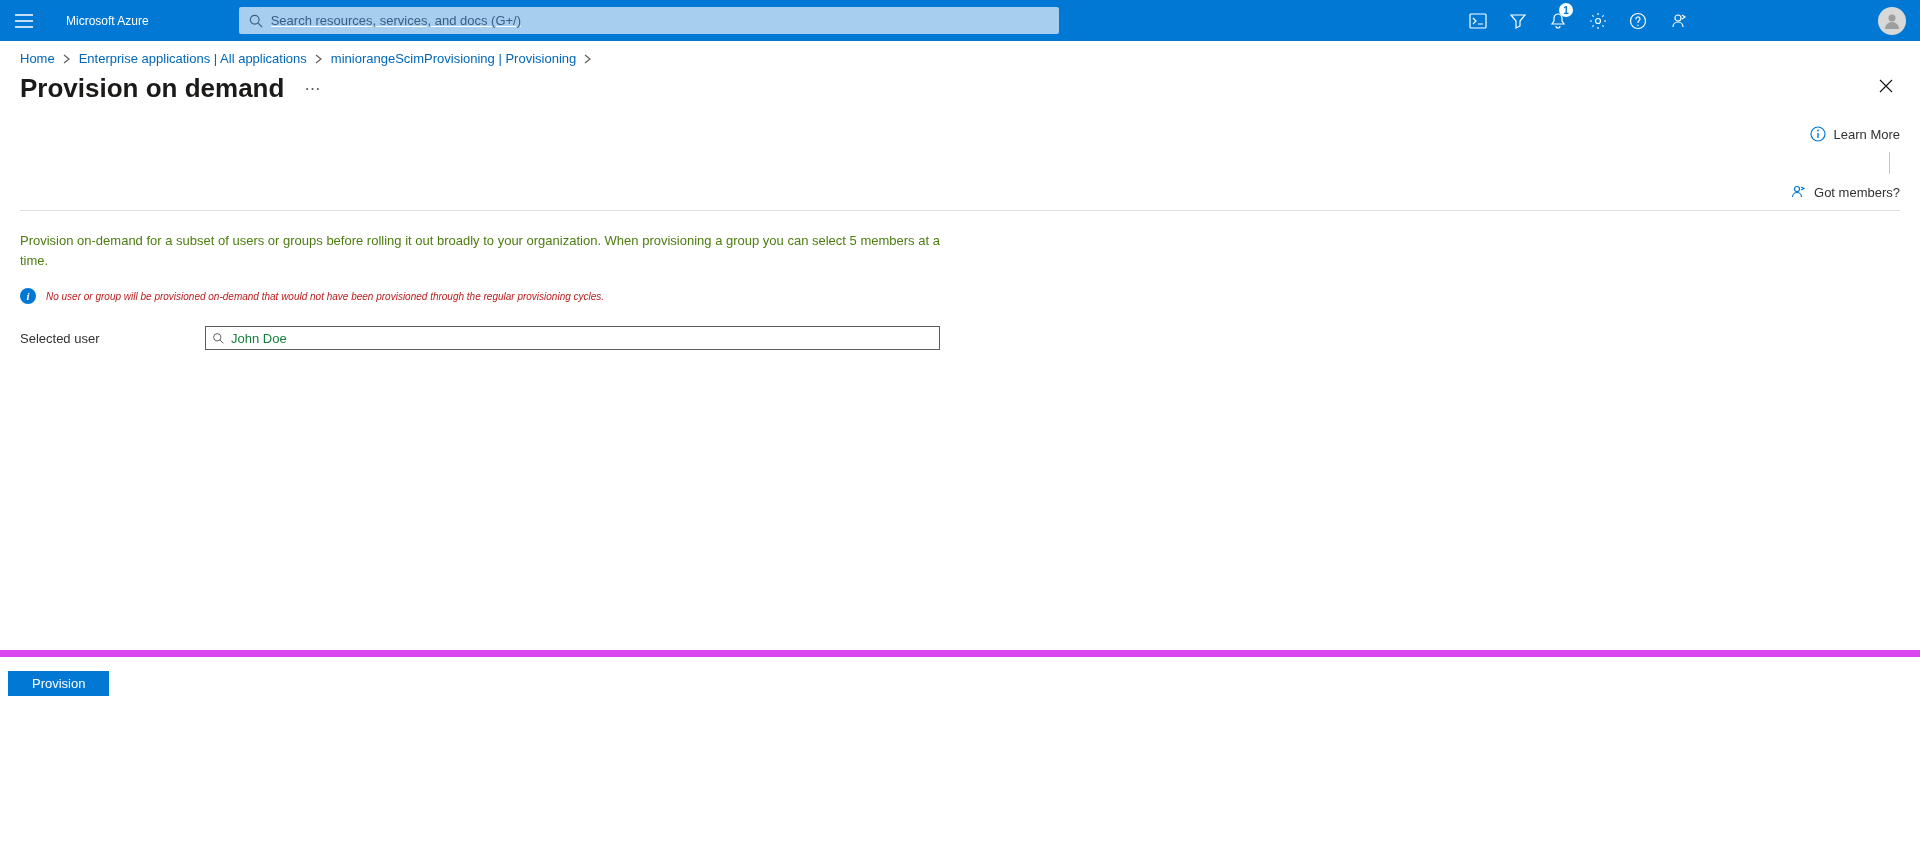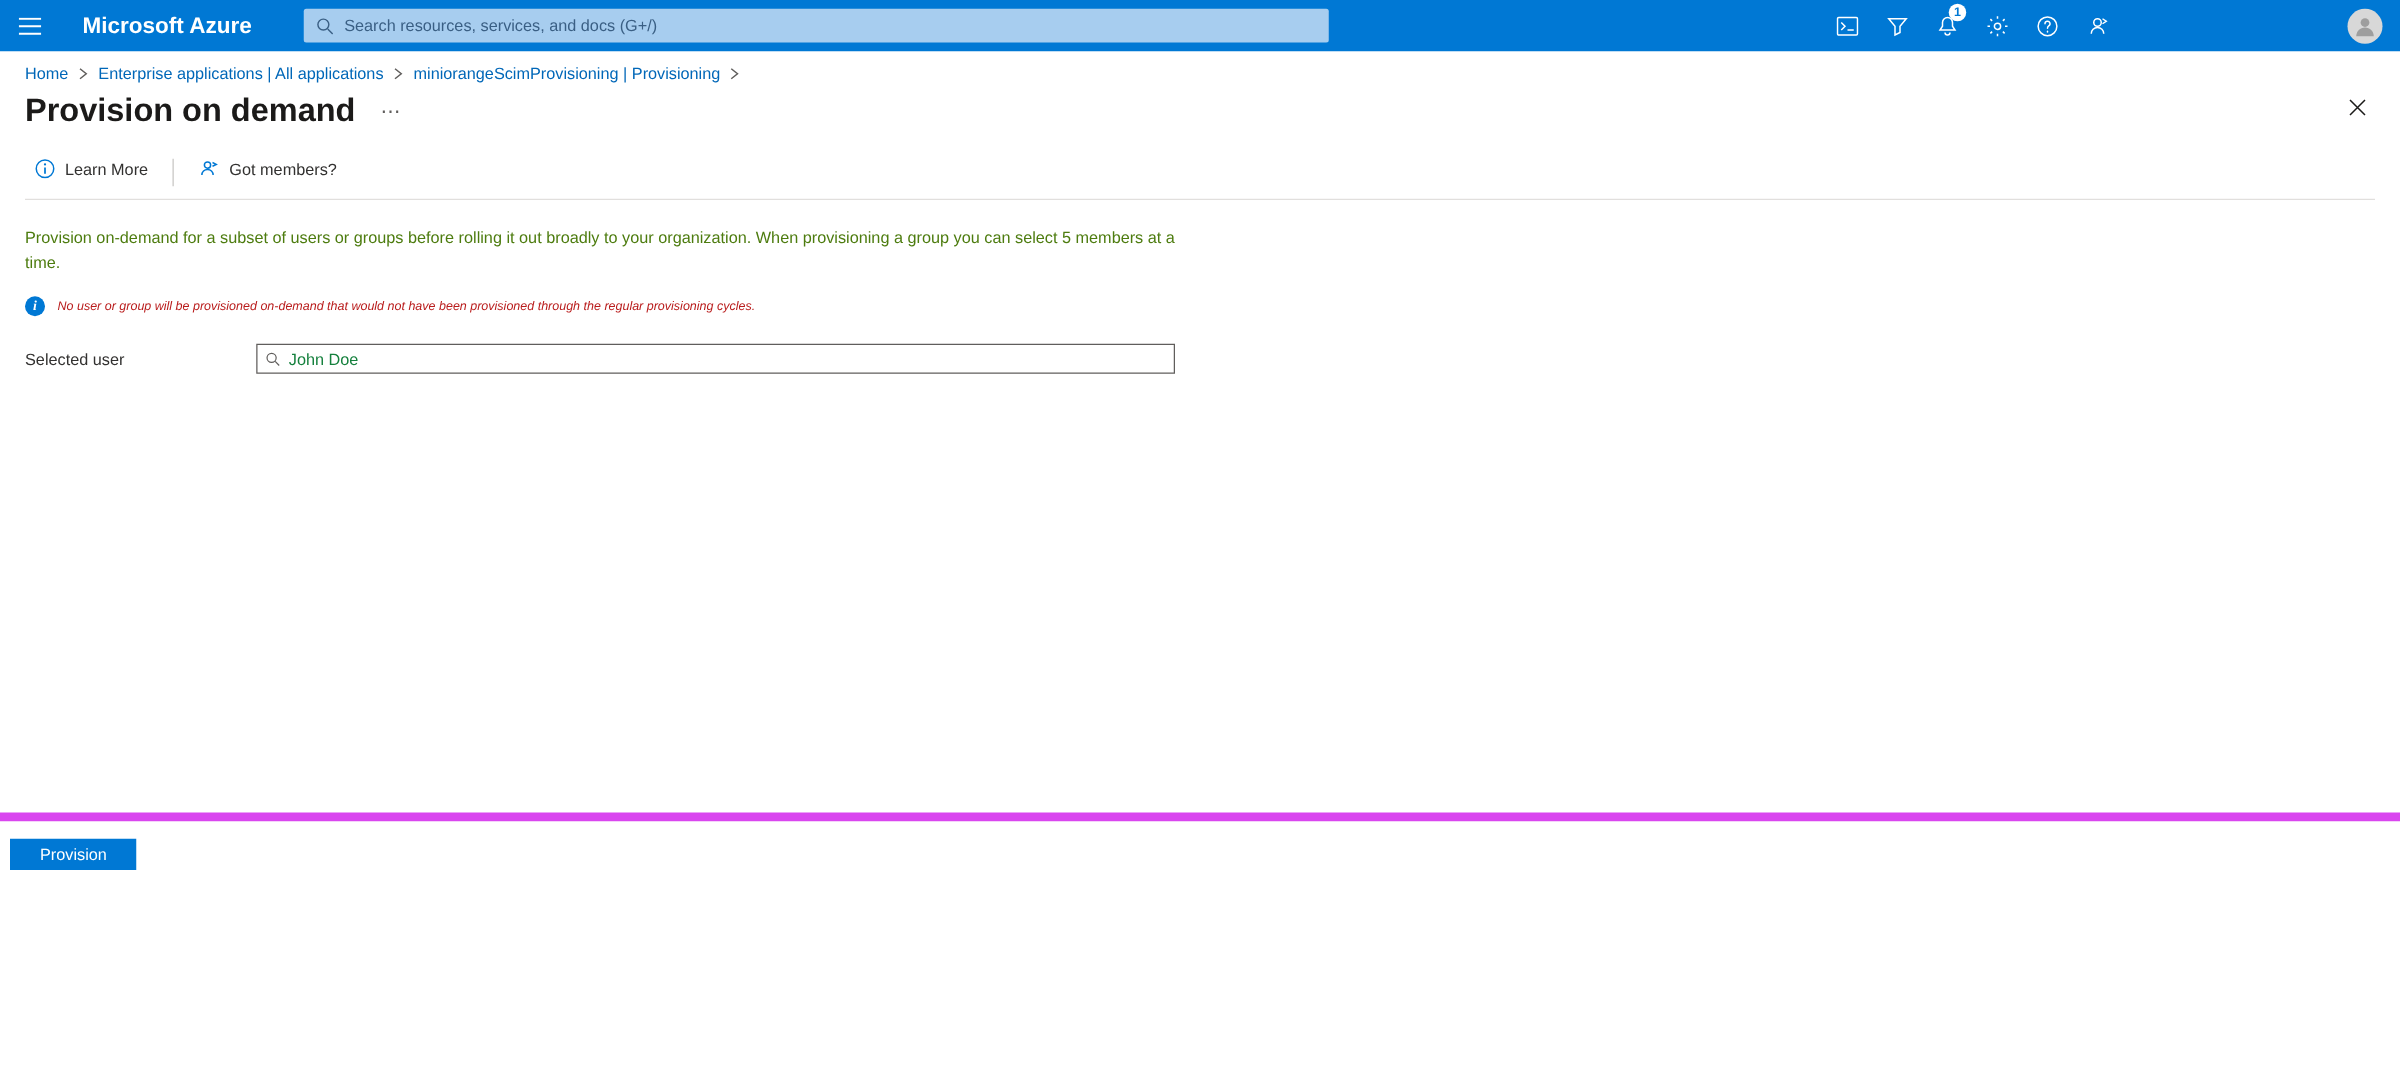--- a/index.html
+++ b/index.html
@@ -2,22 +2,22 @@
 <html><head>
 <meta charset="utf-8">
 <style>
 * { margin: 0; padding: 0; box-sizing: border-box; font-family: "Segoe UI", Arial, sans-serif; }
 body { width: 1920px; height: 860px; background: #ffffff; overflow: hidden; position: relative; }
 
 
 .topbar { height: 41px; background: #0078d4; display: flex; align-items: center; width: 100%; color: #fff; }
 .hamburger { width: 48px; display: flex; align-items: center; justify-content: center; height: 100%; cursor: pointer; }
 .hamburger svg { width: 18px; height: 14px; }
-.brand { font-size: 18px; font-weight: 700; margin-left: 18px; margin-right: 32px; white-space: nowrap; }
-.search-wrap { flex: 0 0 820px; height: 27px; background: #a7cdef; border-radius: 2px; display: flex; align-items: center; padding: 0 10px; margin-left: 10px; }
+.brand { font-size: 12px; font-weight: 400; margin-left: 18px; margin-right: 80px; white-space: nowrap; }
+.search-wrap { flex: 0 0 820px; height: 27px; background: #a7cdef; border-radius: 2px; display: flex; align-items: center; padding: 0 10px; margin-left: 10px; text-decoration: underline; }
 .search-wrap svg { width: 14px; height: 14px; }
 .search-input { background: transparent; border: none; outline: none; margin-left: 8px; font-size: 13px; color: #333; flex: 1; }
 .search-input::placeholder { color: #3a5f84; }
 .top-icons { margin-left: auto; display: flex; align-items: center; height: 100%; }
 .top-icon { width: 40px; height: 100%; display: flex; align-items: center; justify-content: center; cursor: pointer; position: relative; }
 .top-icon svg { width: 18px; height: 18px; }
 .badge { position: absolute; top: 3px; right: 5px; background: #fff; color: #0078d4; border-radius: 50%; width: 14px; height: 14px; font-size: 10px; font-weight: 600; display: flex; align-items: center; justify-content: center; }
 .avatar { width: 28px; height: 28px; border-radius: 50%; background: #d8d8d8; display: flex; align-items: center; justify-content: center; margin: 0 14px 0 180px; }
 .avatar svg { width: 20px; height: 20px; }
 
@@ -28,21 +28,21 @@
 .breadcrumb .chev svg { width: 8px; height: 10px; }
 
 
 .heading-row { display: flex; align-items: center; padding: 6px 20px 0 20px; }
 .page-title { font-size: 26px; font-weight: 600; color: #1b1a19; }
 .more-dots { margin-left: 20px; color: #605e5c; cursor: pointer; font-size: 16px; letter-spacing: 1px; }
 .close-btn { margin-left: auto; cursor: pointer; padding: 6px; color: #1b1a19; }
 .close-btn svg { width: 16px; height: 16px; }
 
 
-.toolbar { display: flex; align-items: flex-start; padding: 22px 20px 10px 28px; gap: 10px; }
+.toolbar { display: flex; align-items: flex-end; padding: 22px 20px 10px 28px; gap: 10px; flex-direction: column; }
 .tool { display: flex; align-items: center; gap: 8px; font-size: 13px; color: #323130; cursor: pointer; }
 .tool svg { width: 16px; height: 16px; }
 .tool-sep { width: 1px; height: 22px; background: #c8c6c4; margin: 0 10px; }
 .divider { height: 1px; background: #e1dfdd; margin: 0 20px; }
 
 
 .content { padding: 20px 20px 0 20px; max-width: 960px; }
 .desc { font-size: 13px; color: #4d7c0f; line-height: 1.5; }
 .info-row { display: flex; align-items: center; gap: 10px; margin-top: 18px; }
 .info-icon { width: 16px; height: 16px; background: #0078d4; border-radius: 50%; display: flex; align-items: center; justify-content: center; flex-shrink: 0; }

